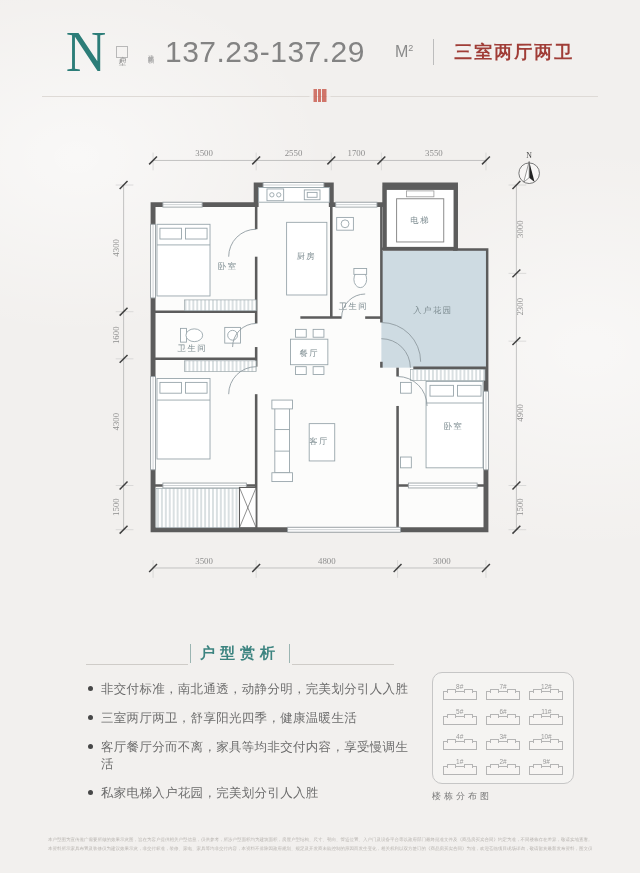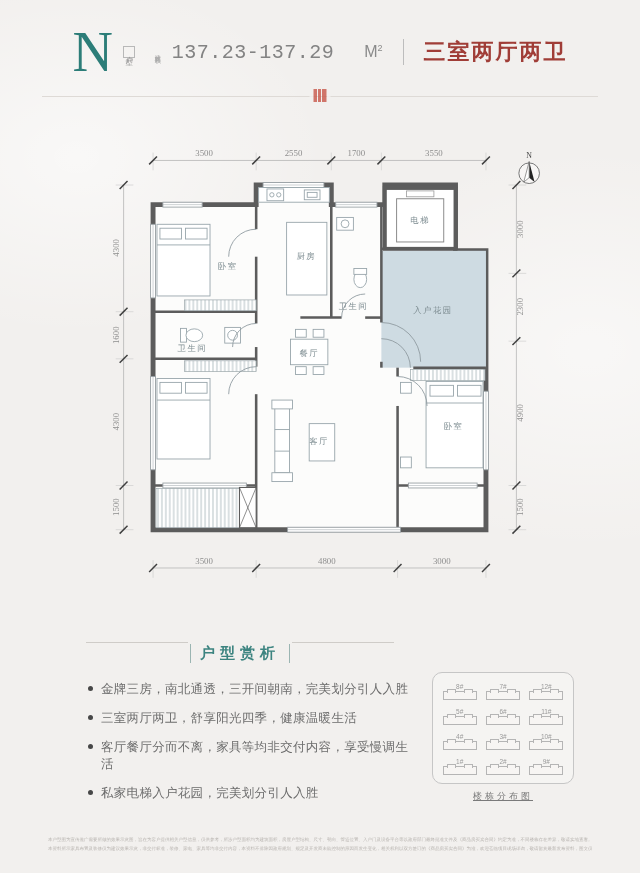--- a/index.html
+++ b/index.html
@@ -6,54 +6,54 @@
   body{width:640px;height:873px;background:#f2f0ee;font-family:"Liberation Sans",sans-serif;overflow:hidden;}
   .page{position:relative;width:640px;height:873px;background:
     radial-gradient(420px 300px at 12% 18%, rgba(255,255,255,.55), rgba(255,255,255,0) 60%),
     radial-gradient(460px 340px at 92% 40%, rgba(255,255,255,.5), rgba(255,255,255,0) 60%),
     #f2f0ee;}
   
   .hdr{display:flex;align-items:center;justify-content:center;padding-top:26px;gap:10px;}
   .n-letter{font-family:"Liberation Serif",serif;font-size:56px;line-height:52px;color:#2c7d78;font-weight:400;}
   .type-box{writing-mode:vertical-rl;font-size:7.5px;line-height:1.05;color:#8f8f8f;border:1px solid #b8b8b8;padding:3px 1px;letter-spacing:2px;}
   .area-label{writing-mode:vertical-rl;font-size:6px;color:#a8a8a8;letter-spacing:1px;margin-left:8px;}
-  .area-value{font-size:20px;color:#838383;letter-spacing:.5px;font-family:Liberation Mono, monospace;}
+  .area-value{font-size:30px;color:#838383;letter-spacing:.5px;}
   .area-unit{font-size:16px;color:#8a8a8a;margin-left:20px;}
   .area-unit sup{font-size:9px;}
   .h-divider{width:1px;height:26px;background:#bdbdbd;margin:0 10px;}
-  .layout-text{font-size:22px;color:#a03d37;letter-spacing:2px;font-weight:700;}
+  .layout-text{font-size:18px;color:#a03d37;letter-spacing:2px;font-weight:700;}
   .rule{position:relative;height:1px;background:#dedad6;margin:18px 42px 0;}
   .seal{position:absolute;left:50%;top:-7px;transform:translateX(-50%);width:13px;height:13px;
     background:linear-gradient(90deg,#c8574a 0 4px,rgba(0,0,0,0) 4px 5px,#c8574a 5px 8px,rgba(0,0,0,0) 8px 9px,#c8574a 9px 13px);
     box-shadow:0 0 0 4px #f2f0ee;opacity:.8;}
   
   .planwrap{width:452px;margin:34px auto 0;}
   svg{display:block;}
   .dimtxt{font-family:"Liberation Serif",serif;font-size:9px;fill:#8e8e8e;}
   .roomtxt{fill:#7e8d92;letter-spacing:1.5px;font-size:8.5px;}
   
   .analysis{position:relative;margin-top:20px;height:188px;}
-  .sec-title{display:flex;align-items:flex-start;margin-left:86px;width:308px;}
+  .sec-title{display:flex;align-items:flex-end;margin-left:86px;width:308px;}
   .sec-title .line{flex:1;height:1px;background:#cfccc8;}
   .t-wrap{position:relative;padding:2px 12px;}
   .t-wrap::before{content:"";position:absolute;left:2px;top:2px;bottom:2px;border-left:1px solid #9bb5b2;}
   .t-wrap::after{content:"";position:absolute;right:2px;top:2px;bottom:2px;border-right:1px solid #9bb5b2;}
   .t-text{color:#3d8480;font-size:15px;letter-spacing:5px;font-weight:700;}
   .points{list-style:none;margin:16px 0 0 88px;padding:0;width:332px;}
   .points li{display:flex;gap:8px;align-items:flex-start;margin-bottom:12px;font-size:12.5px;color:#6d6d6d;letter-spacing:.3px;line-height:1.35;}
   .dot{flex:none;width:5px;height:5px;border-radius:50%;background:#474747;margin-top:5px;}
   
   .minimap{position:absolute;right:66px;top:30px;width:142px;}
   .map-box{border:1px solid #c6c6c6;border-radius:10px;padding:10px 8px 8px;display:grid;grid-template-columns:repeat(3,1fr);gap:8px 6px;background:rgba(255,255,255,.25);}
   .b-cell{display:flex;flex-direction:column;align-items:center;}
   .b-label{font-size:6.5px;color:#9a9a9a;margin-bottom:1px;}
   .b-shape{width:32px;height:7px;border:1px solid #b5b5b5;position:relative;background:#f7f5f3;}
   .b-shape::before,.b-shape::after{content:"";position:absolute;top:-3px;width:7px;height:3px;border:1px solid #b5b5b5;border-bottom:none;background:#f7f5f3;}
   .b-shape::before{left:3px;} .b-shape::after{right:3px;}
-  .map-caption{text-align:center;font-size:9px;color:#7a7a7a;letter-spacing:3px;margin-top:6px;text-decoration:underline;}
+  .map-caption{font-size:9px;color:#7a7a7a;letter-spacing:3px;margin-top:6px;}
   
   .disclaimer{margin:6px 48px 0;}
   .disclaimer p{margin:0 0 2px;font-size:4.5px;line-height:7px;color:#b8b4b0;white-space:nowrap;overflow:hidden;}
 </style>
 </head>
 <body>
 
 <div class="page">
 
   <div class="hdr">
@@ -323,21 +323,21 @@
     <div class="sec-title">
       <span class="line"></span>
       <span class="t-wrap">
         <span class="t-text">户型赏析</span>
       </span>
       <span class="line"></span>
     </div>
     <ul class="points">
       <li>
           <span class="dot"></span>
-          <span>金牌三房，南北通透，三开间朝南，完美划分引人入胜</span>
+          <span>非交付标准，南北通透，动静分明，完美划分引人入胜</span>
         </li>
       <li>
           <span class="dot"></span>
           <span>三室两厅两卫，舒享阳光四季，健康温暖生活</span>
         </li>
       <li>
           <span class="dot"></span>
           <span>客厅餐厅分而不离，家具等均非交付内容，享受慢调生活</span>
         </li>
       <li>

